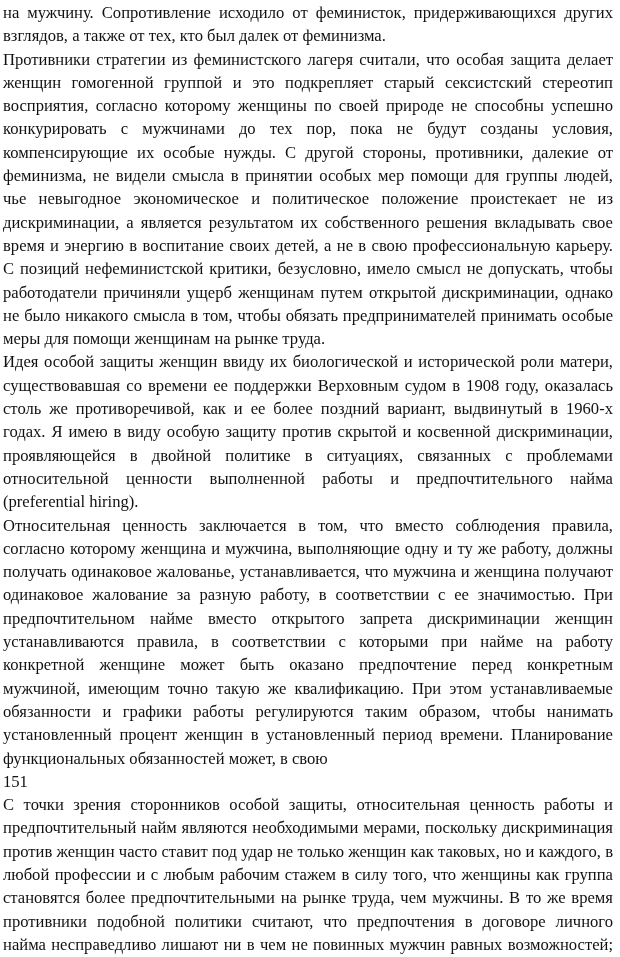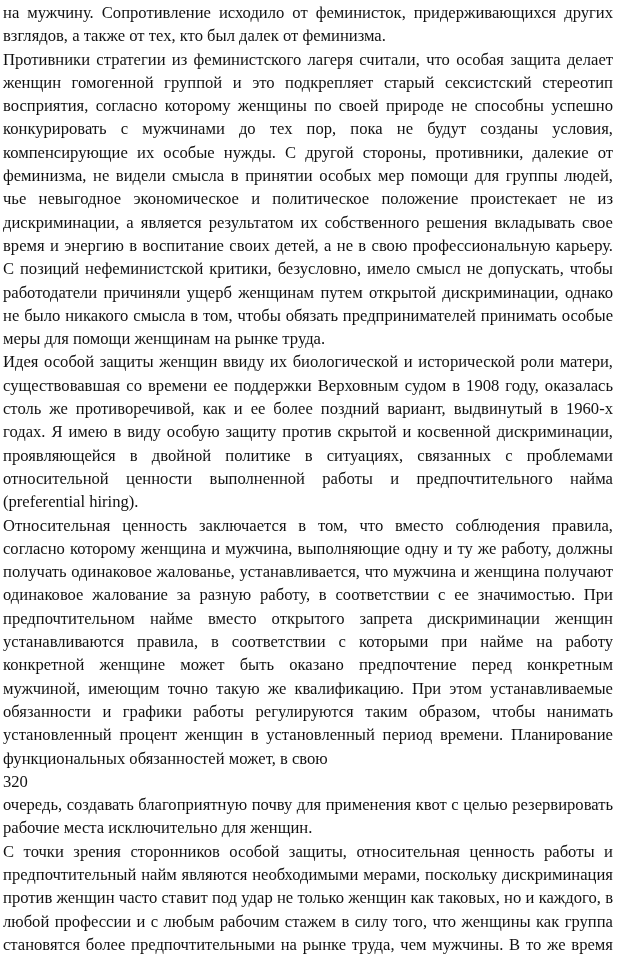--- a/index.html
+++ b/index.html
@@ -39,17 +39,16 @@
 </style>
 </head>
 <body>
 
 <div class="page">
   <div>
       <p class="para"><span>на мужчину. Сопротивление исходило от феминисток, придерживающихся других взглядов, а также от тех, кто был далек от феминизма.</span></p>
       <p class="para"><span>Противники стратегии из феминистского лагеря считали, что особая защита делает женщин гомогенной группой и это подкрепляет старый сексистский стереотип восприятия, согласно которому женщины по своей природе не способны успешно конкурировать с мужчинами до тех пор, пока не будут созданы условия, компенсирующие их особые нужды. С другой стороны, противники, далекие от феминизма, не видели смысла в принятии особых мер помощи для группы людей, чье невыгодное экономическое и политическое положение проистекает не из дискриминации, а является результатом их собственного решения вкладывать свое время и энергию в воспитание своих детей, а не в свою профессиональную карьеру. С позиций нефеминистской критики, безусловно, имело смысл не допускать, чтобы работодатели причиняли ущерб женщинам путем открытой дискриминации, однако не было никакого смысла в том, чтобы обязать предпринимателей принимать особые меры для помощи женщинам на рынке труда.</span></p>
       <p class="para"><span>Идея особой защиты женщин ввиду их биологической и исторической роли матери, существовавшая со времени ее поддержки Верховным судом в 1908 году, оказалась столь же противоречивой, как и ее более поздний вариант, выдвинутый в 1960-х годах. Я имею в виду особую защиту против скрытой и косвенной дискриминации, проявляющейся в двойной политике в ситуациях, связанных с проблемами относительной ценности выполненной работы и предпочтительного найма (preferential hiring).</span></p>
       <p class="para"><span class="italic">Относительная ценность</span><span> заключается в том, что вместо соблюдения правила, согласно которому женщина и мужчина, выполняющие одну и ту же работу, должны получать одинаковое жалованье, устанавливается, что мужчина и женщина получают одинаковое жалование за разную работу, в соответствии с ее значимостью. </span><span class="italic">При предпочтительном найме</span><span> вместо открытого запрета дискриминации женщин устанавливаются правила, в соответствии с которыми при найме на работу конкретной женщине может быть оказано предпочтение перед конкретным мужчиной, имеющим точно такую же квалификацию. При этом устанавливаемые обязанности и графики работы регулируются таким образом, чтобы нанимать установленный процент женщин в установленный период времени. Планирование функциональных обязанностей может, в свою</span></p>
-      <p class="para pagenum"><span class="italic">320</span></p>
-      <p class="para"><span>очередь, создавать благоприятную почву для применения квот с целью резервировать рабочие места исключительно для женщин.</span></p>
+      <p class="para pagenum"><span class="italic">151</span></p>
       <p class="para"><span>С точки зрения сторонников особой защиты, относительная ценность работы и предпочтительный найм являются необходимыми мерами, поскольку дискриминация против женщин часто ставит под удар не только женщин как таковых, но и каждого, в любой профессии и с любым рабочим стажем в силу того, что женщины как группа становятся более предпочтительными на рынке труда, чем мужчины. В то же время противники подобной политики считают, что предпочтения в договоре личного найма несправедливо лишают ни в чем не повинных мужчин равных возможностей; тем самым попирается едва ли не священный принцип тендерной нейтральности. А что касается относительной ценности, то в этом случае попирается еще один священный американский принцип — право работодателей устанавливать размер заработной платы в соответствии с законами свободного рынка</span></p>
     </div>
 </div>
 
 </body></html>

